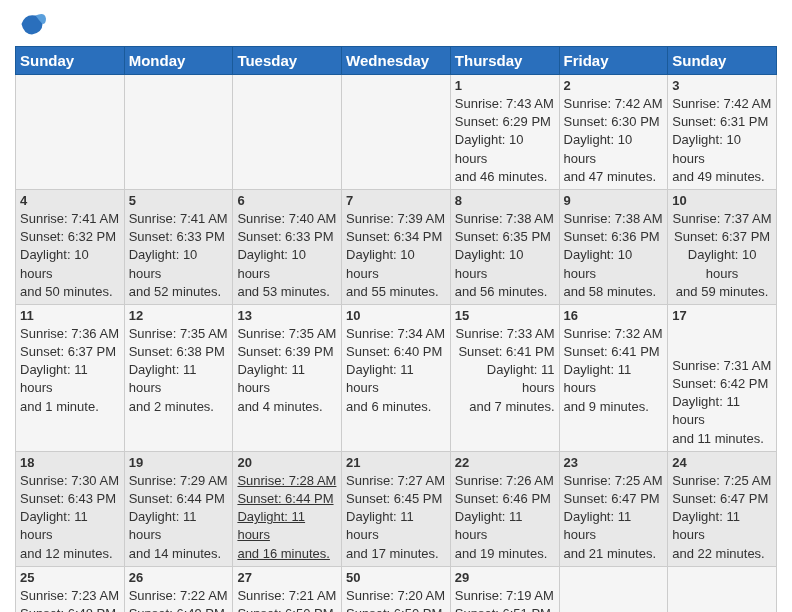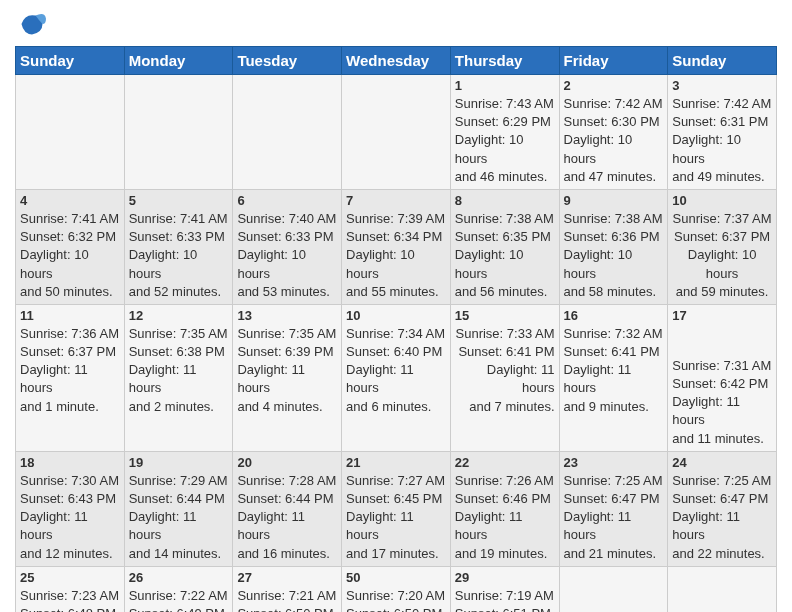--- a/index.html
+++ b/index.html
@@ -223,21 +223,21 @@
           </td>
           <td>
             <span class="day-num">19</span>
             <div class="day-info" style="white-space: pre-line;">Sunrise: 7:29 AM
 Sunset: 6:44 PM
 Daylight: 11 hours
 and 14 minutes.</div>
           </td>
           <td>
             <span class="day-num">20</span>
-            <div class="day-info" style="white-space: pre-line;">Sunrise: 7:28 AM
+            <div class="day-info" style="white-space: pre-line; text-decoration: underline;">Sunrise: 7:28 AM
 Sunset: 6:44 PM
 Daylight: 11 hours
 and 16 minutes.</div>
           </td>
           <td>
             <span class="day-num">21</span>
             <div class="day-info" style="white-space: pre-line;">Sunrise: 7:27 AM
 Sunset: 6:45 PM
 Daylight: 11 hours
 and 17 minutes.</div>

